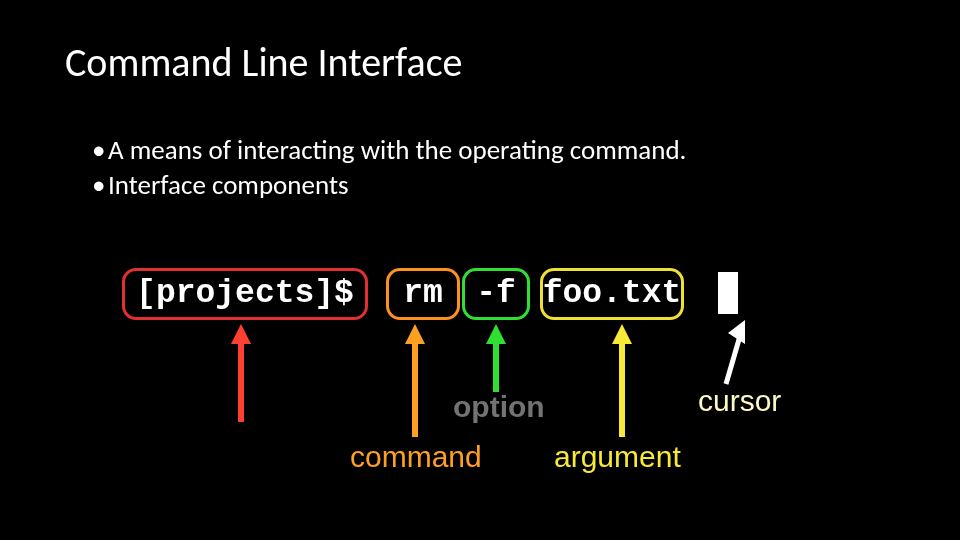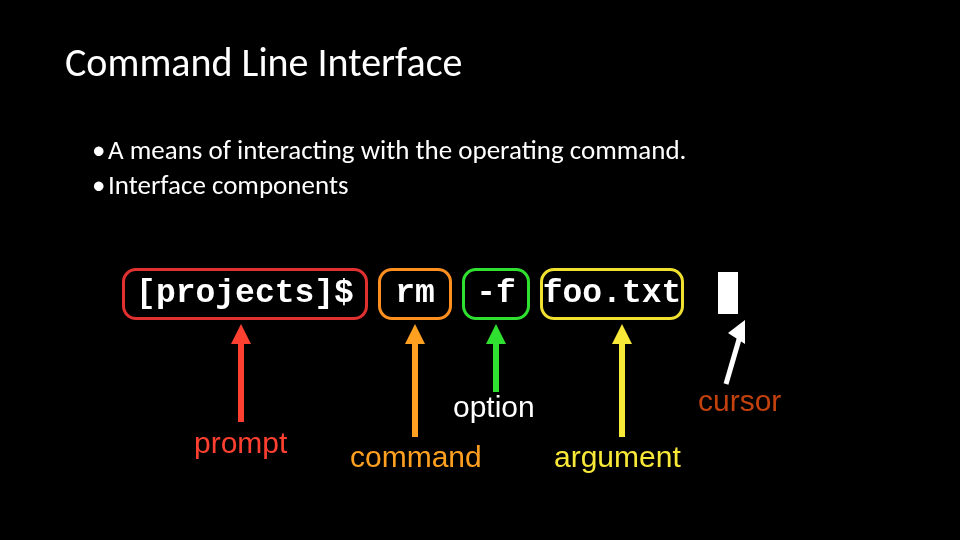--- a/index.html
+++ b/index.html
@@ -58,21 +58,21 @@
     font-weight: 700;
     font-size: 33px;
     color: #fff;
     border: 3px solid;
     border-radius: 14px;
     padding: 2px 10px 4px 10px;
     box-sizing: border-box;
     height: 52px;
   }
   .prompt-box { left: 0px; width: 246px; border-color: #e03030; }
-  .command-box { left: 256px; width: 74px; border-color: #ff9020; }
+  .command-box { left: 264px; width: 74px; border-color: #ff9020; }
   .option-box  { left: 340px; width: 68px; border-color: #30e030; }
   .arg-box     { left: 418px; width: 144px; border-color: #f0e030; }
   .cursor-block {
     position: absolute;
     top: 14px;
     left: 596px;
     width: 20px;
     height: 42px;
     background: #fff;
   }
@@ -81,23 +81,23 @@
   }
   .label {
     position: absolute;
     font-family: "Helvetica Neue", Arial, sans-serif;
     font-size: 30px;
     font-weight: 400;
     white-space: nowrap;
   }
   .lbl-prompt   { color: #ff4030; }
   .lbl-command  { color: #ffa020; }
-  .lbl-option   { color: #ffffff; }
+  .lbl-option   { color: #737373; font-weight: bold; }
   .lbl-argument { color: #f8e838; }
-  .lbl-cursor   { color: #c2410c; }
+  .lbl-cursor   { color: #fef9c3; }
 </style>
 </head>
 <body>
 
 <div class="slide">
 
   <div class="title">Command Line Interface</div>
 
   <div class="bullets">
     <div class="bullet-line">
@@ -140,19 +140,18 @@
       <line x1="15" y1="113" x2="15" y2="16" stroke="#f8e838" stroke-width="6"></line>
       <polygon points="15,0 5,20 25,20" fill="#f8e838"></polygon>
     </svg>
     <svg class="arrow" style="left:592px; top:60px;" width="40" height="70">
       <line x1="12" y1="66" x2="26" y2="18" stroke="#ffffff" stroke-width="5"></line>
       <polygon points="31,2 14,15 31,26" fill="#ffffff"></polygon>
     </svg>
 
     <div class="label lbl-option" style="left:331px; top:132px;">option</div>
     <div class="label lbl-cursor" style="left:576px; top:126px;">cursor</div>
-    <div class="label lbl-prompt" style="left:72px; top:168px;">prompt</div>
     <div class="label lbl-command" style="left:228px; top:182px;">command</div>
     <div class="label lbl-argument" style="left:432px; top:182px;">argument</div>
 
   </div>
 
 </div>
 
 </body></html>

